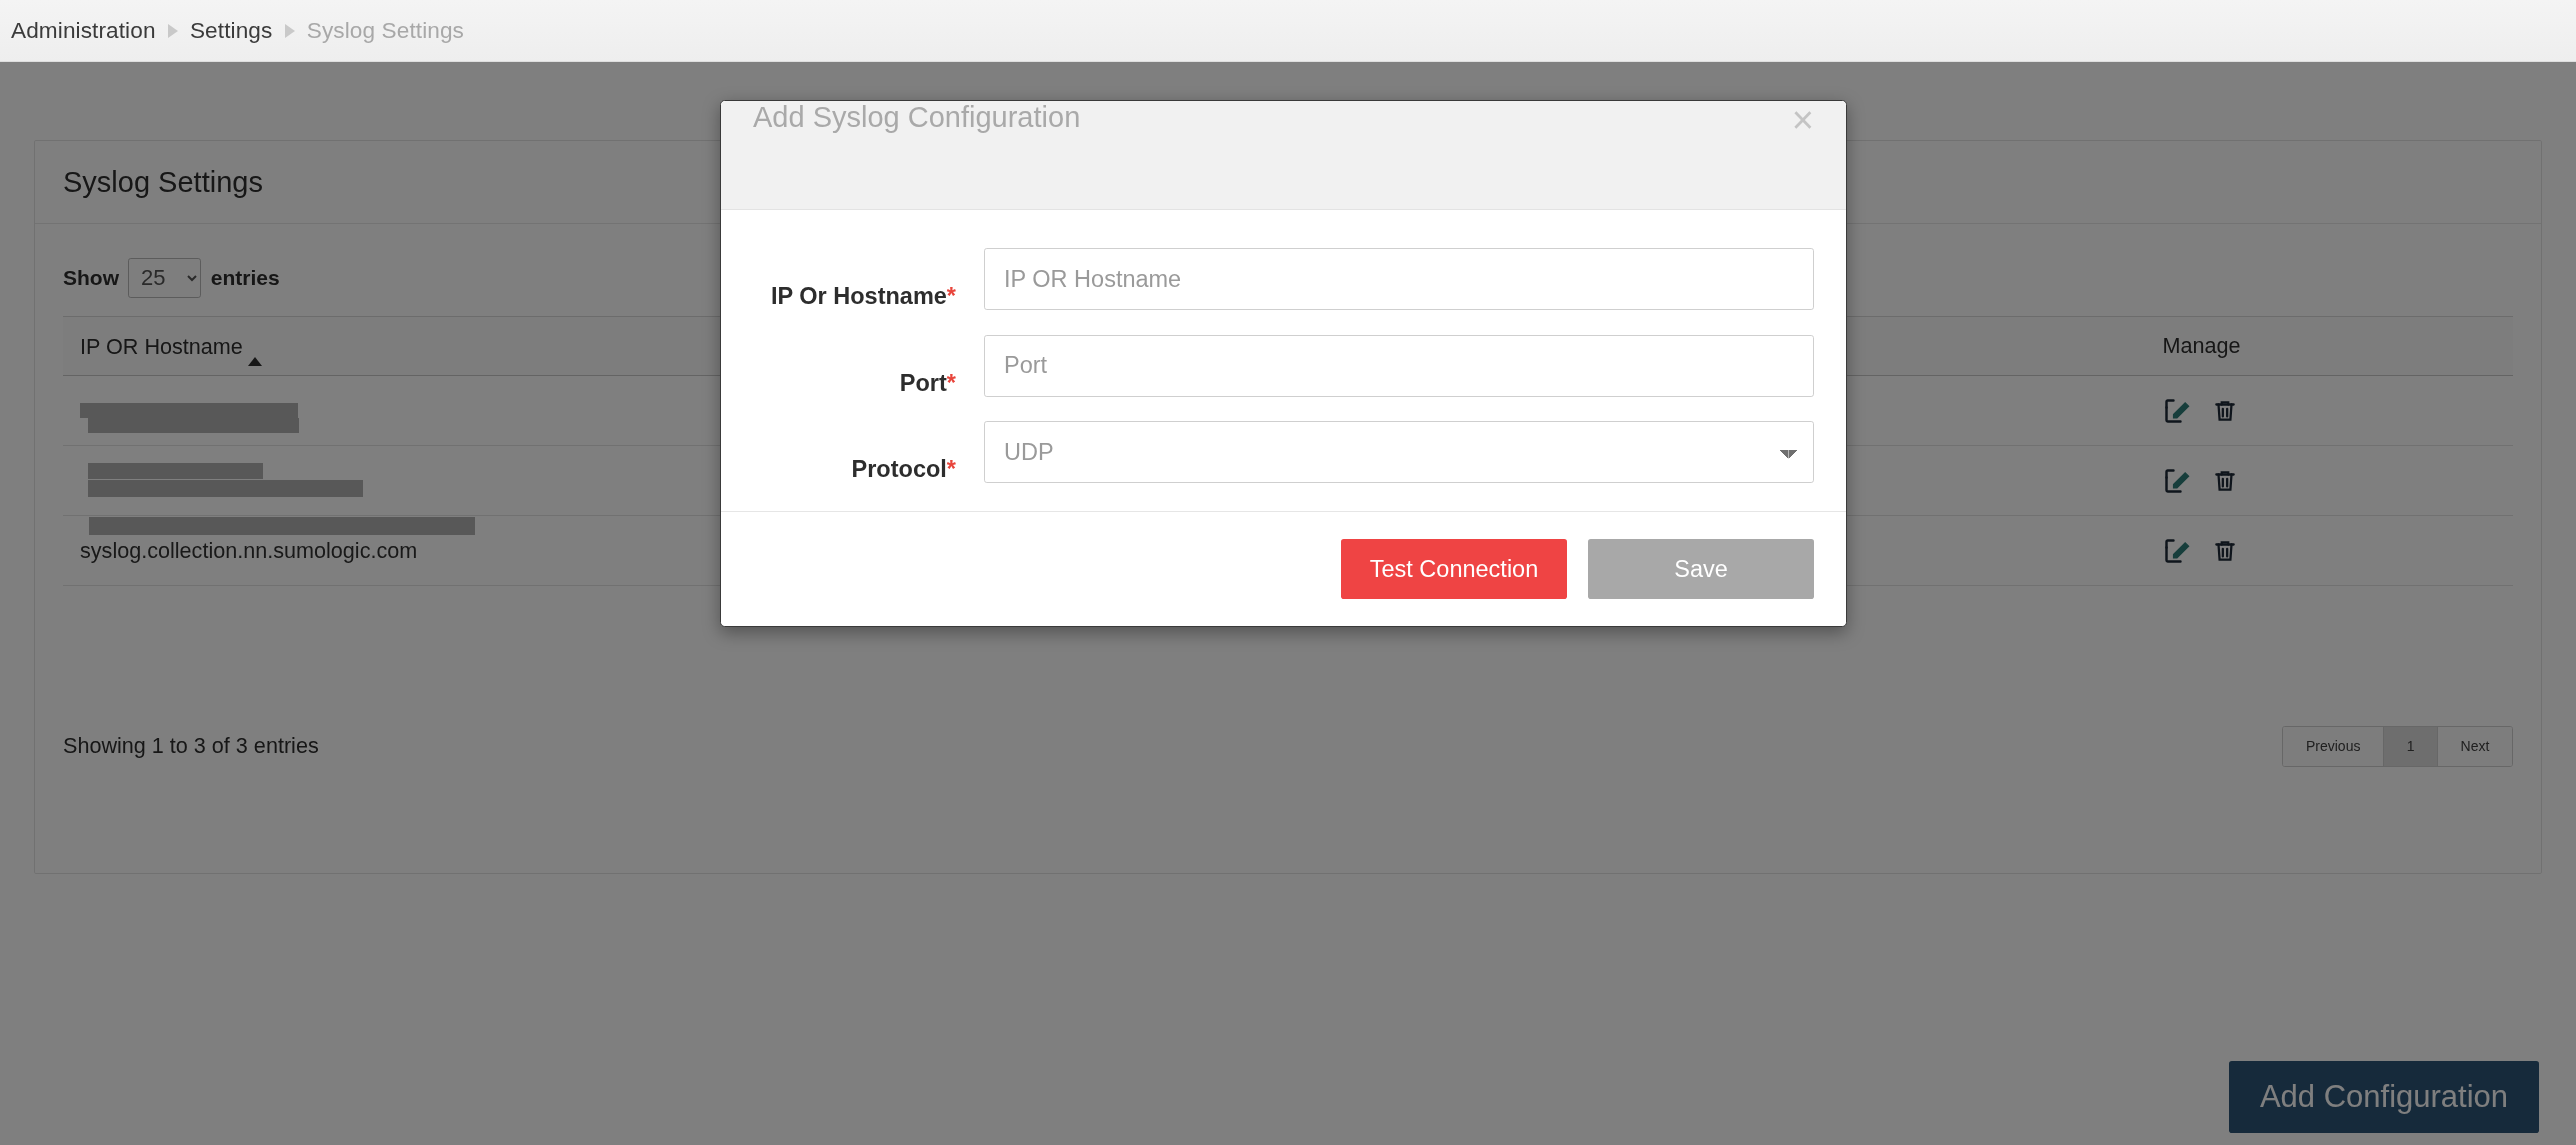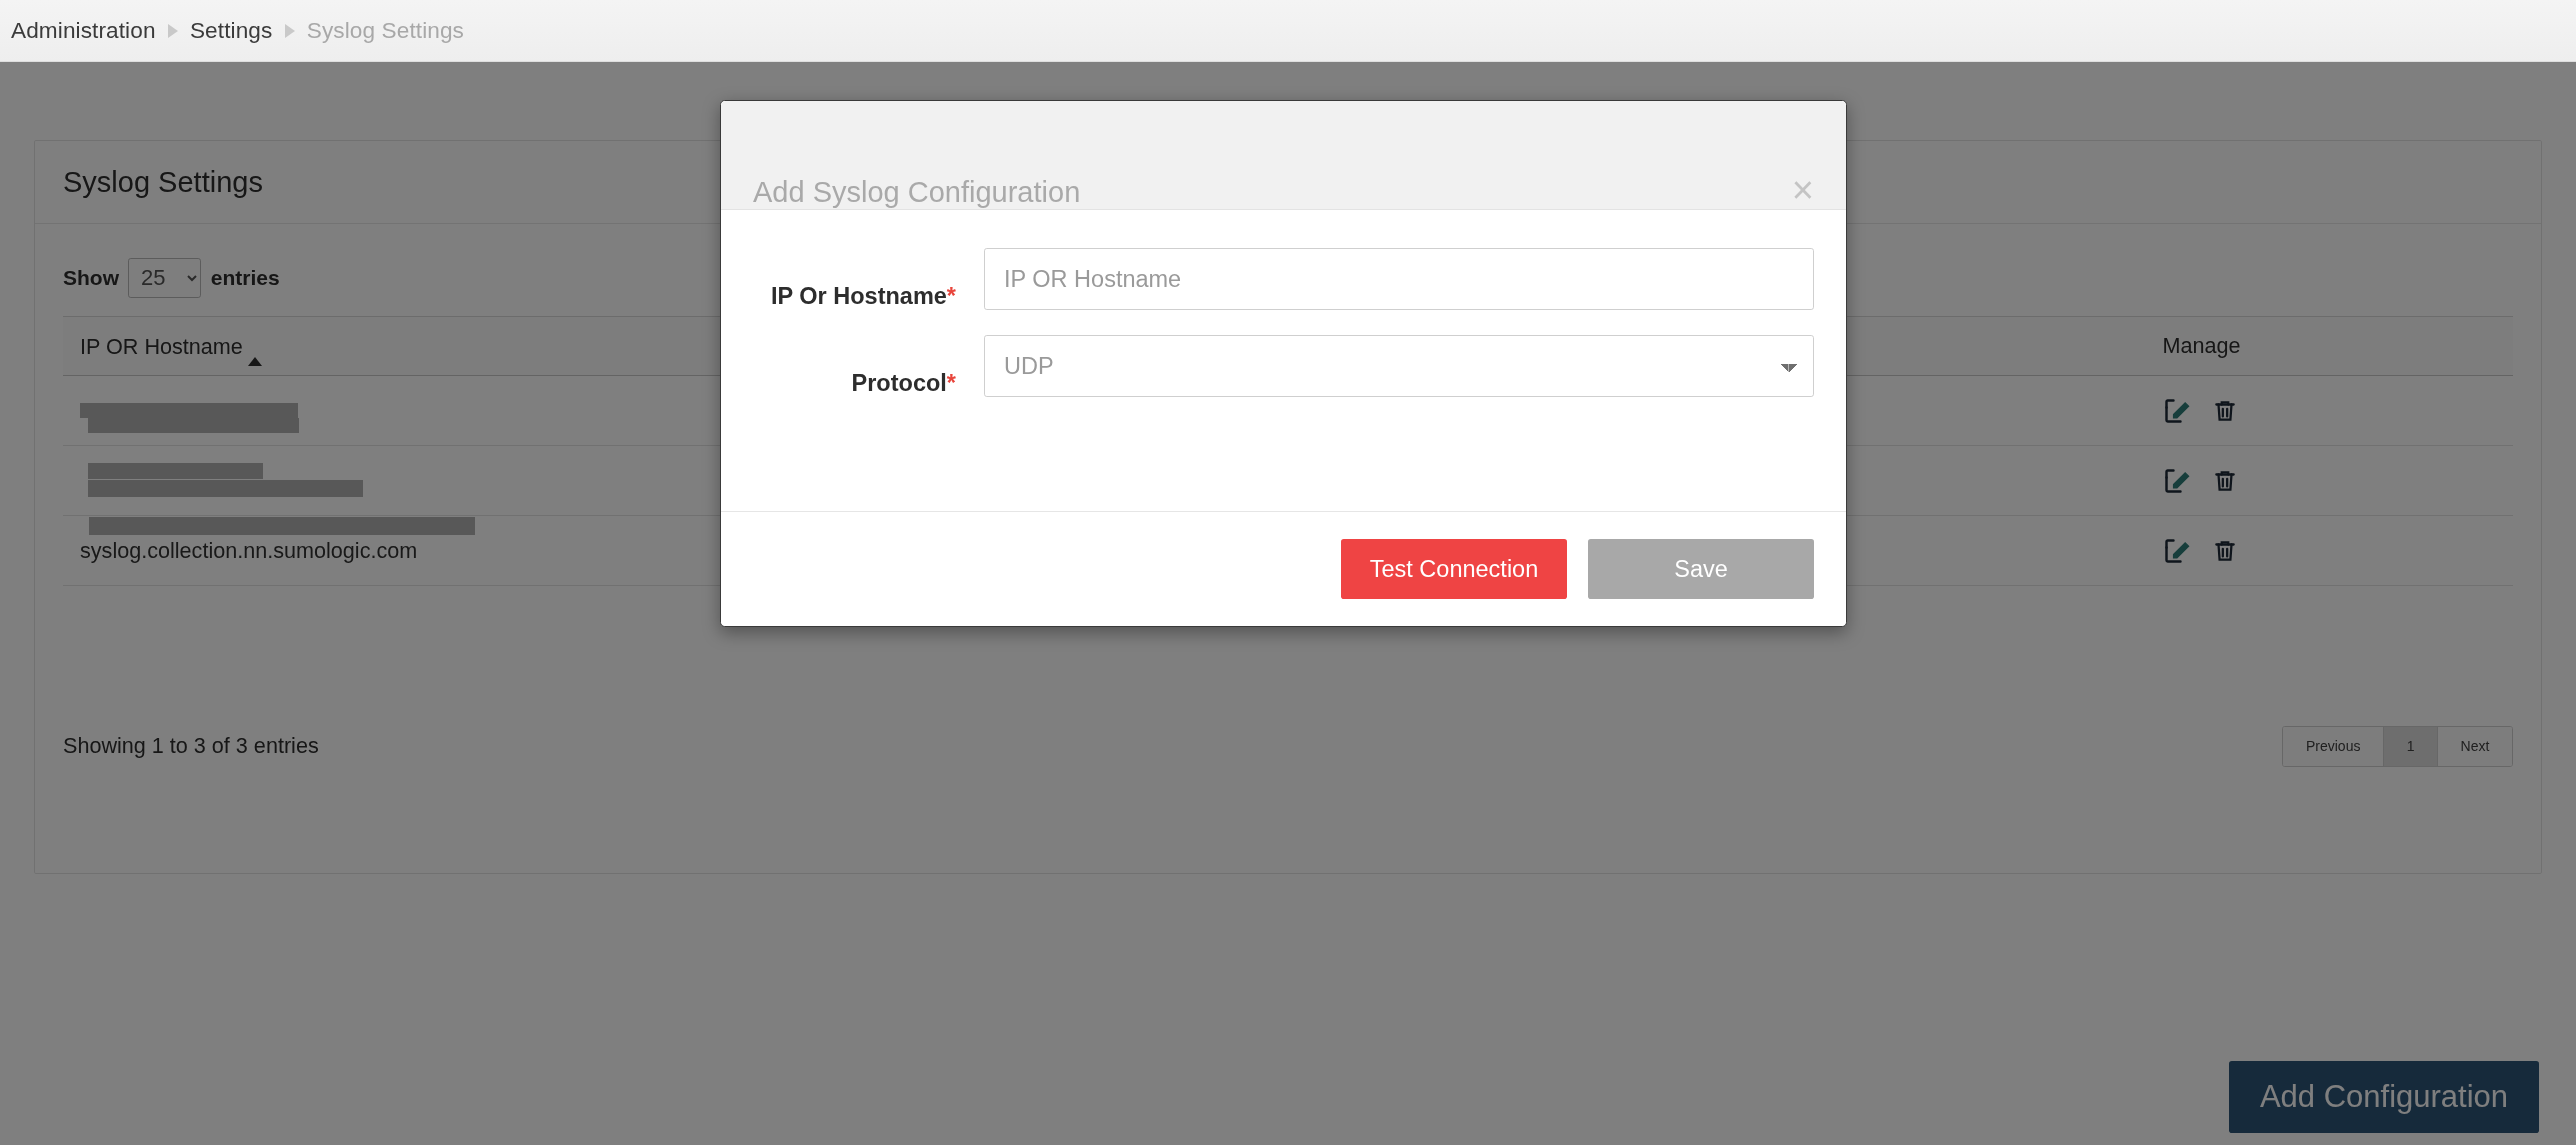--- a/index.html
+++ b/index.html
@@ -219,21 +219,21 @@
     border-radius: 4.7px;
     box-shadow: 0 5.6px 17px rgba(0,0,0,.35);
     z-index: 60;
   }
   .modal-header {
     height: 109px;
     background: #f1f1f1;
     border-bottom: 0.9px solid #e3e3e3;
     border-radius: 4.7px 4.7px 0 0;
     display: flex;
-    align-items: flex-end;
+    align-items: flex-start;
     padding: 0 32px;
     justify-content: space-between;
   }
   .modal-title {
     font-size: 29px;
     color: #a9a9a9;
     font-weight: 400;
   }
   .modal-close {
     font-size: 38px;
@@ -483,20 +483,26 @@
 
   <div class="modal-body">
 
     <div class="form-row">
       <div class="form-label">
         <span>IP Or Hostname</span><span class="req">*</span>
       </div>
       <input class="form-control" type="text" placeholder="IP OR Hostname" style="">
     </div>
 
+    <div class="form-row">
+      <div class="form-label">
+        <span>Port</span><span class="req">*</span>
+      </div>
+      <input class="form-control" type="text" placeholder="Port" style="">
+    </div>
 
     <div class="form-row">
       <div class="form-label">
         <span>Protocol</span><span class="req">*</span>
       </div>
       <select class="form-control">
         <option>UDP</option>
       </select>
     </div>
   </div>

